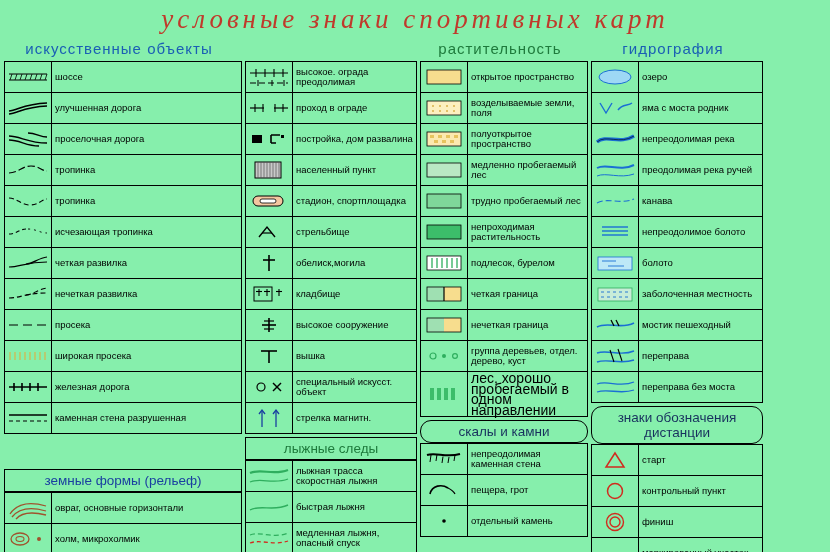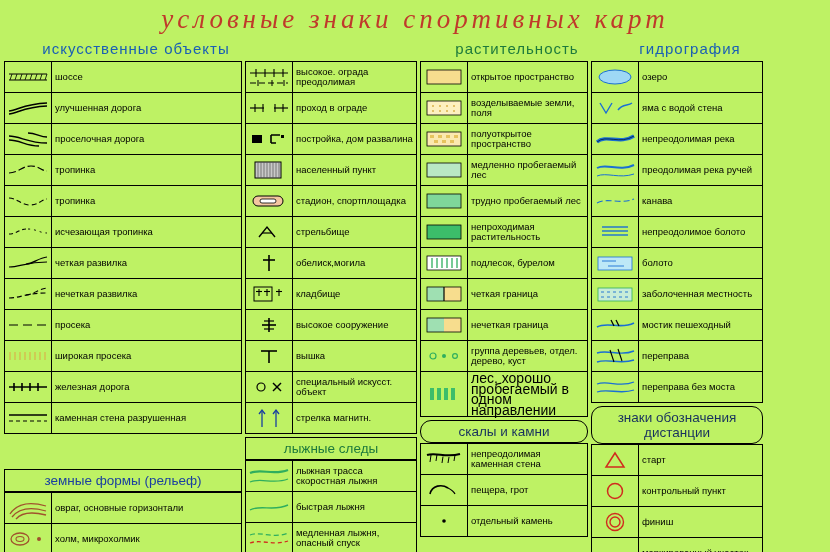--- a/index.html
+++ b/index.html
@@ -1,17 +1,17 @@
 <!DOCTYPE html>
 <html><head>
 <meta charset="utf-8">
 <style>
   html,body{margin:0;padding:0;background:#000;}
   body{width:830px;height:552px;overflow:hidden;font-family:"Liberation Sans",sans-serif;}
-  #page{position:relative;width:830px;height:552px;background:#bef264;}
+  #page{position:relative;width:830px;height:552px;background:#86efac;}
   .title{
     text-align:center;
     font-family:"Liberation Serif",serif;
     font-style:italic;
     font-size:27px;
     color:#c0392b;
     letter-spacing:4px;
     padding-top:4px;
     padding-bottom:2px;
     white-space:nowrap;
@@ -43,21 +43,21 @@
   .sechead{
     text-align:center;font-size:13.5px;padding:3px 0;border:1px solid #000;
     font-family:"Liberation Sans",sans-serif;
   }
   .sechead.blue{color:#1a3fa0;margin-top:32px;}
   .sechead.green{color:#1e7a3c;}
   .sechead.dark{color:#18315e;border-radius:11px;}
   svg{display:block;margin:0 auto;}
   .spacer{height:3px;}
   .colwrap{display:flex;flex-direction:column;}
-  .hdrrow{display:grid;grid-template-columns:238px 172px 168px 172px;column-gap:3px;padding:0 17px;box-sizing:border-box;}
+  .hdrrow{display:grid;grid-template-columns:238px 172px 168px 172px;column-gap:3px;padding:0 0;box-sizing:border-box;}
 </style>
 </head>
 <body>
 
 <div id="page">
 
   <div class="title">условные знаки спортивных карт</div>
 
   <div class="hdrrow">
     <div class="colhead hdr-blue">искусственные объекты</div>
@@ -622,21 +622,21 @@
           </td>
           <td class="lbl">озеро</td>
         </tr>
         <tr>
           <td class="sym">
             <svg width="42" height="20" viewBox="0 0 42 20">
                   <path d="M6 5 L12 15 L18 5" stroke="#1a6fd4" stroke-width="1.4" fill="none"></path>
                   <path d="M24 12 C28 6, 34 8, 38 5" stroke="#1a6fd4" stroke-width="1.4" fill="none"></path>
                 </svg>
           </td>
-          <td class="lbl">яма с водой стена</td>
+          <td class="lbl">яма с моста родник</td>
         </tr>
         <tr>
           <td class="sym">
             <svg width="42" height="20" viewBox="0 0 42 20">
                   <path d="M3 13 C12 5, 26 16, 40 7" stroke="#1a6fd4" stroke-width="3.4" fill="none"></path>
                   <path d="M3 13 C12 5, 26 16, 40 7" stroke="#000" stroke-width="0.6" fill="none"></path>
                 </svg>
           </td>
           <td class="lbl">непреодолимая река</td>
         </tr>

